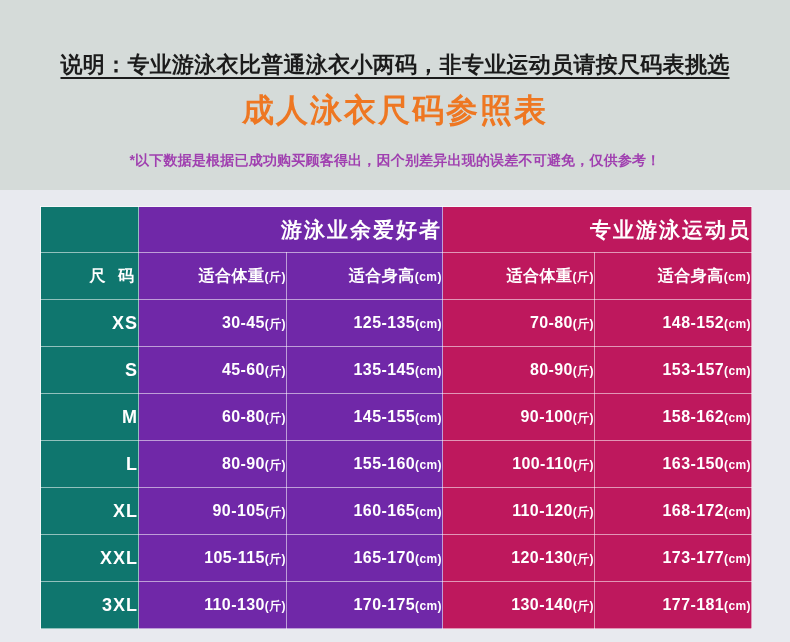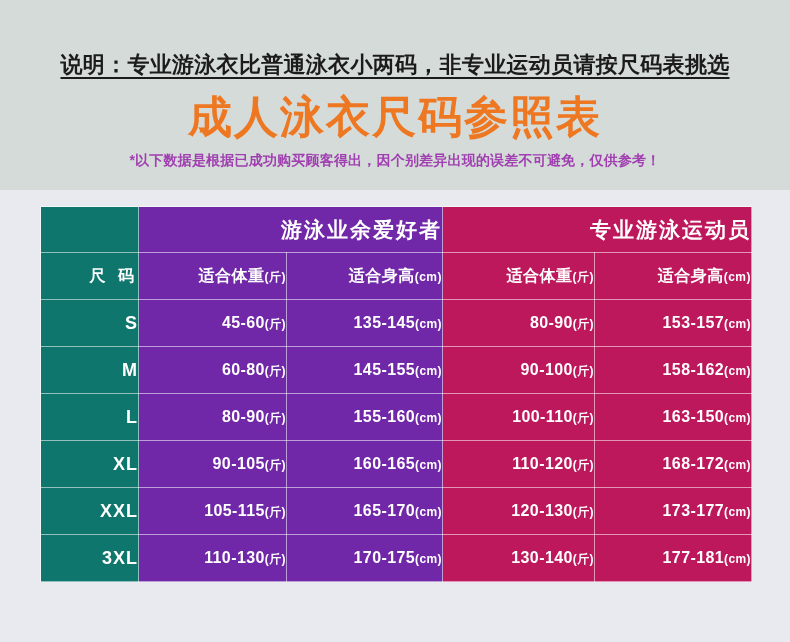--- a/index.html
+++ b/index.html
@@ -43,21 +43,21 @@
     text-underline-offset: 5px;
     text-decoration-thickness: 2px;
   }
 
   #main-title {
     position: absolute;
     left: 0;
     top: 92px;
     width: 790px;
     text-align: center;
-    font-size: 44px;
+    font-size: 32px;
     font-weight: 700;
     color: #ee7722;
     letter-spacing: 2px;
     line-height: 1.15;
   }
 
   #disclaimer {
     position: absolute;
     left: 0;
     top: 152px;
@@ -155,20 +155,27 @@
       <td class="c-orange group-head" colspan="2">专业游泳运动员</td>
     </tr>
     <tr>
       <td class="c-cyan sub-head size-col">尺 码</td>
       <td class="c-purple sub-head"><span>适合体重</span><span class="unit">(斤)</span></td>
       <td class="c-purple sub-head"><span>适合身高</span><span class="unit">(cm)</span></td>
       <td class="c-orange sub-head"><span>适合体重</span><span class="unit">(斤)</span></td>
       <td class="c-orange sub-head"><span>适合身高</span><span class="unit">(cm)</span></td>
     </tr>
 
+    <tr class="data-row">
+      <td class="c-cyan size-label">XS</td>
+      <td class="c-purple data-cell"><span>30-45</span><span class="unit">(斤)</span></td>
+      <td class="c-purple data-cell"><span>125-135</span><span class="unit">(cm)</span></td>
+      <td class="c-orange data-cell"><span>70-80</span><span class="unit">(斤)</span></td>
+      <td class="c-orange data-cell"><span>148-152</span><span class="unit">(cm)</span></td>
+    </tr>
 
     <tr class="data-row">
       <td class="c-cyan size-label">S</td>
       <td class="c-purple data-cell"><span>45-60</span><span class="unit">(斤)</span></td>
       <td class="c-purple data-cell"><span>135-145</span><span class="unit">(cm)</span></td>
       <td class="c-orange data-cell"><span>80-90</span><span class="unit">(斤)</span></td>
       <td class="c-orange data-cell"><span>153-157</span><span class="unit">(cm)</span></td>
     </tr>
 
     <tr class="data-row">

